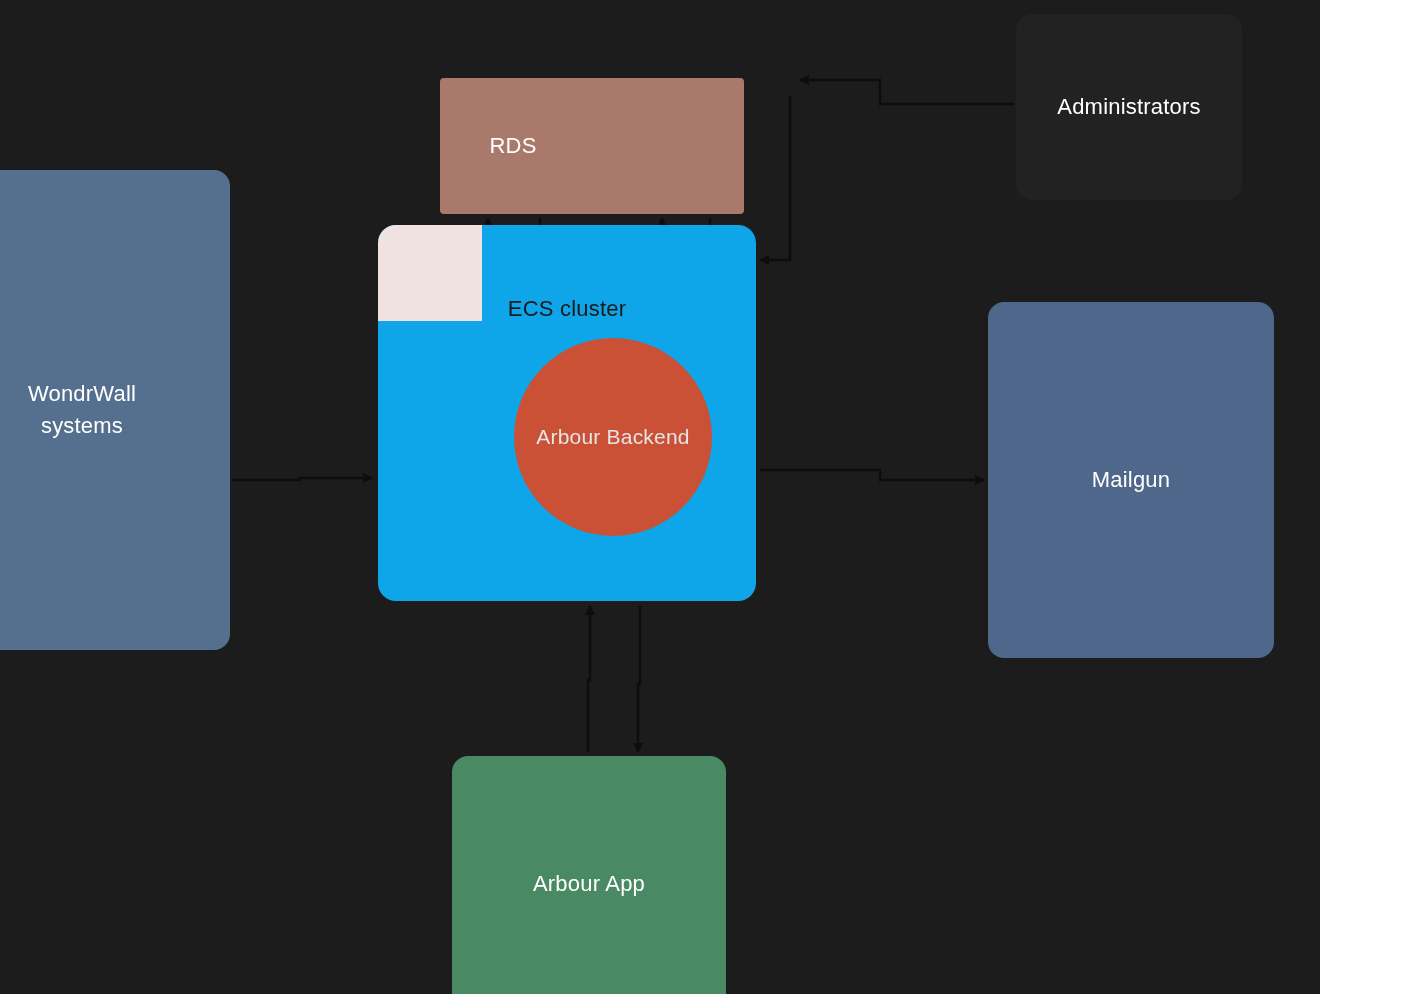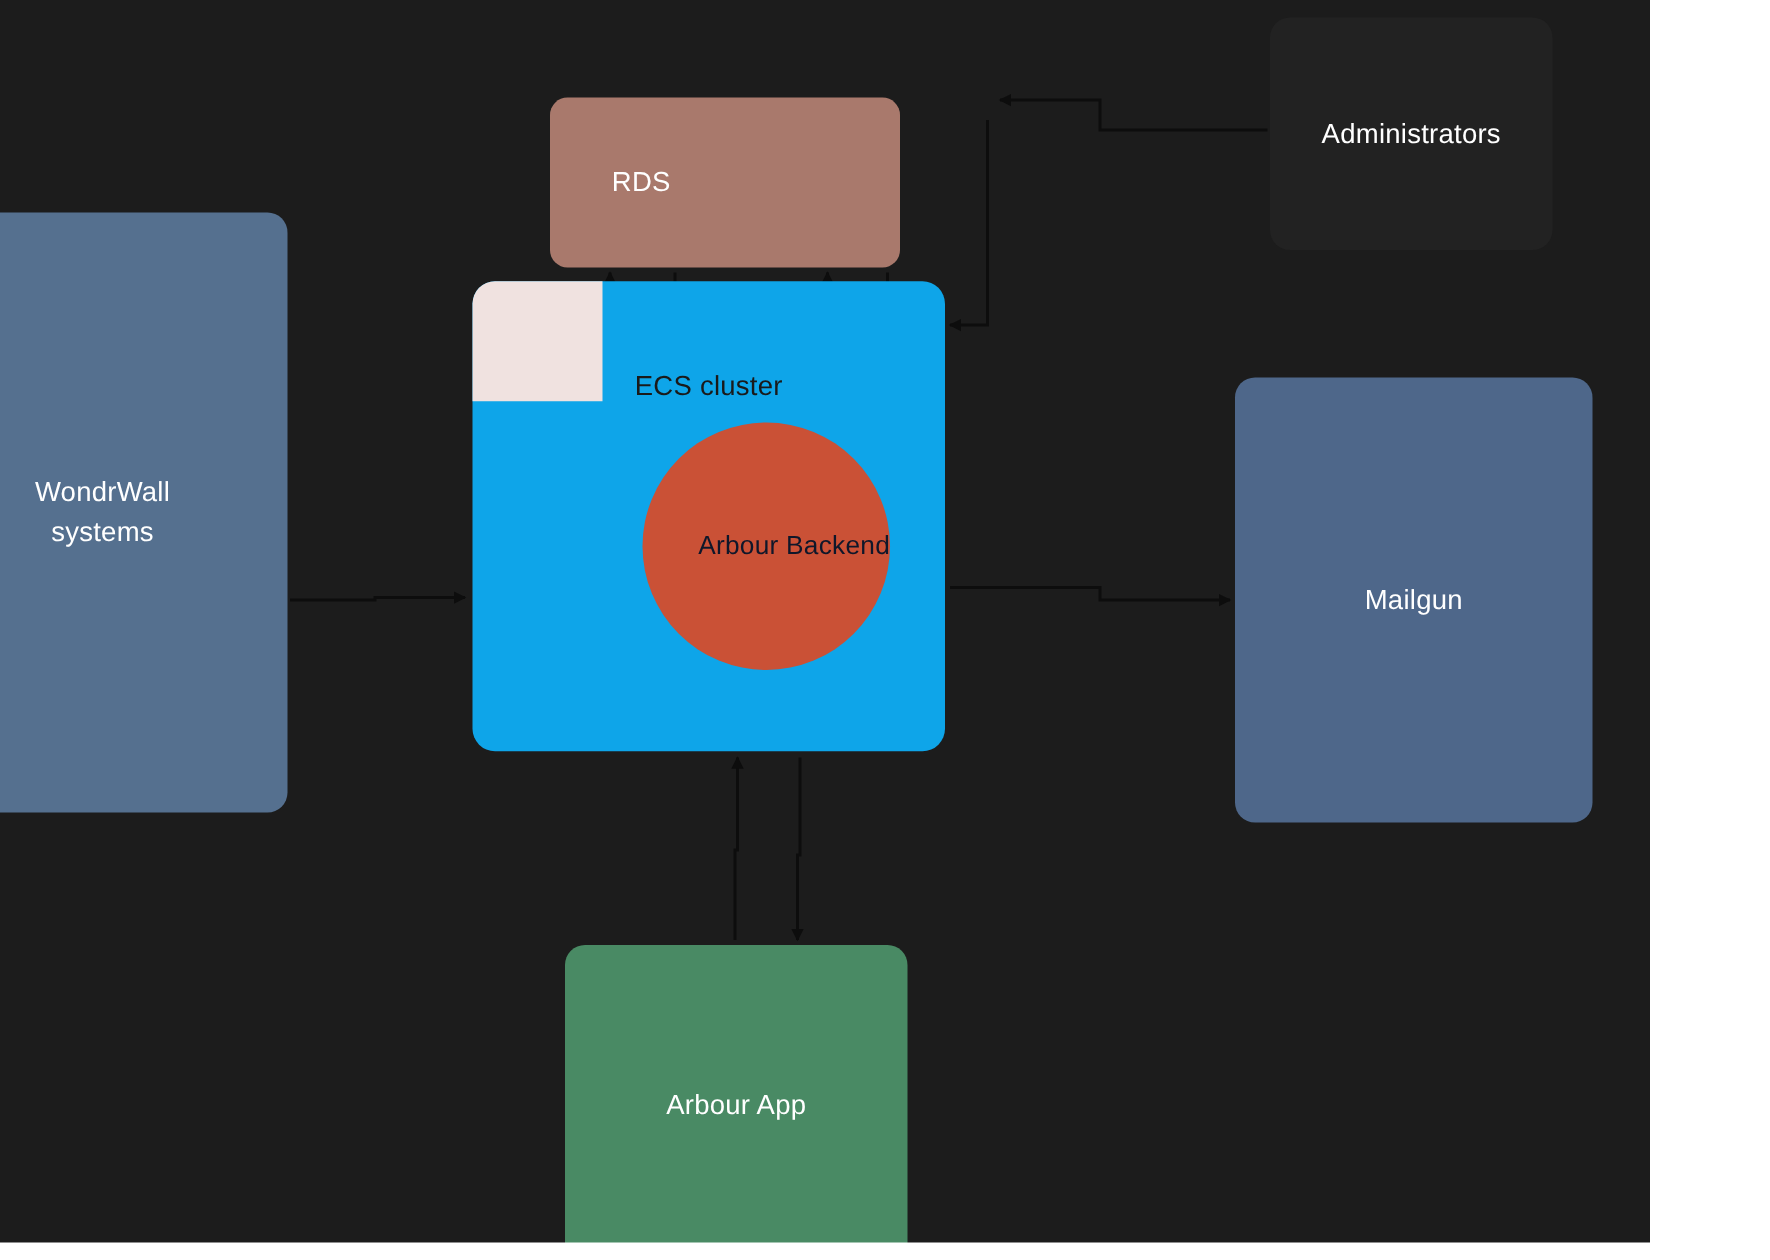--- a/index.html
+++ b/index.html
@@ -49,23 +49,23 @@
   .node-label { pointer-events: none; white-space: pre-line; }
 
   
   #node-wondrwall {
     left: -66px; top: 170px;
     width: 296px; height: 480px;
     background: #55708f;
   }
   #node-storage {
     left: 440px; top: 78px;
-    width: 280px; height: 136px;
+    width: 304px; height: 136px;
     background: #a9796c;
-    border-radius: 14px;
+    border-radius: 4px;
   }
   .storage-cell {
     position: absolute;
     top: 0; height: 136px; width: 146px;
     display: flex; align-items: center; justify-content: center;
     color: #ffffff; font-size: 22px;
   }
   #storage-rds { left: 0; }
   #storage-s3  { left: 146px; }
 
@@ -90,23 +90,22 @@
     width: 104px; height: 96px;
     background: #f0e2e0;
     border-top-left-radius: 18px;
     pointer-events: none;
   }
   #node-backend {
     left: 514px; top: 338px;
     width: 198px; height: 198px;
     background: #ca5136;
     border-radius: 50%;
-    color: #0f172a;
+    color: #e5e5e5;
     font-size: 21px;
-    justify-content: flex-end;
   }
   #node-mailgun {
     left: 988px; top: 302px;
     width: 286px; height: 356px;
     background: #4e678a;
   }
   #node-mobile {
     left: 452px; top: 756px;
     width: 274px; height: 256px;
     background: #498a64;

